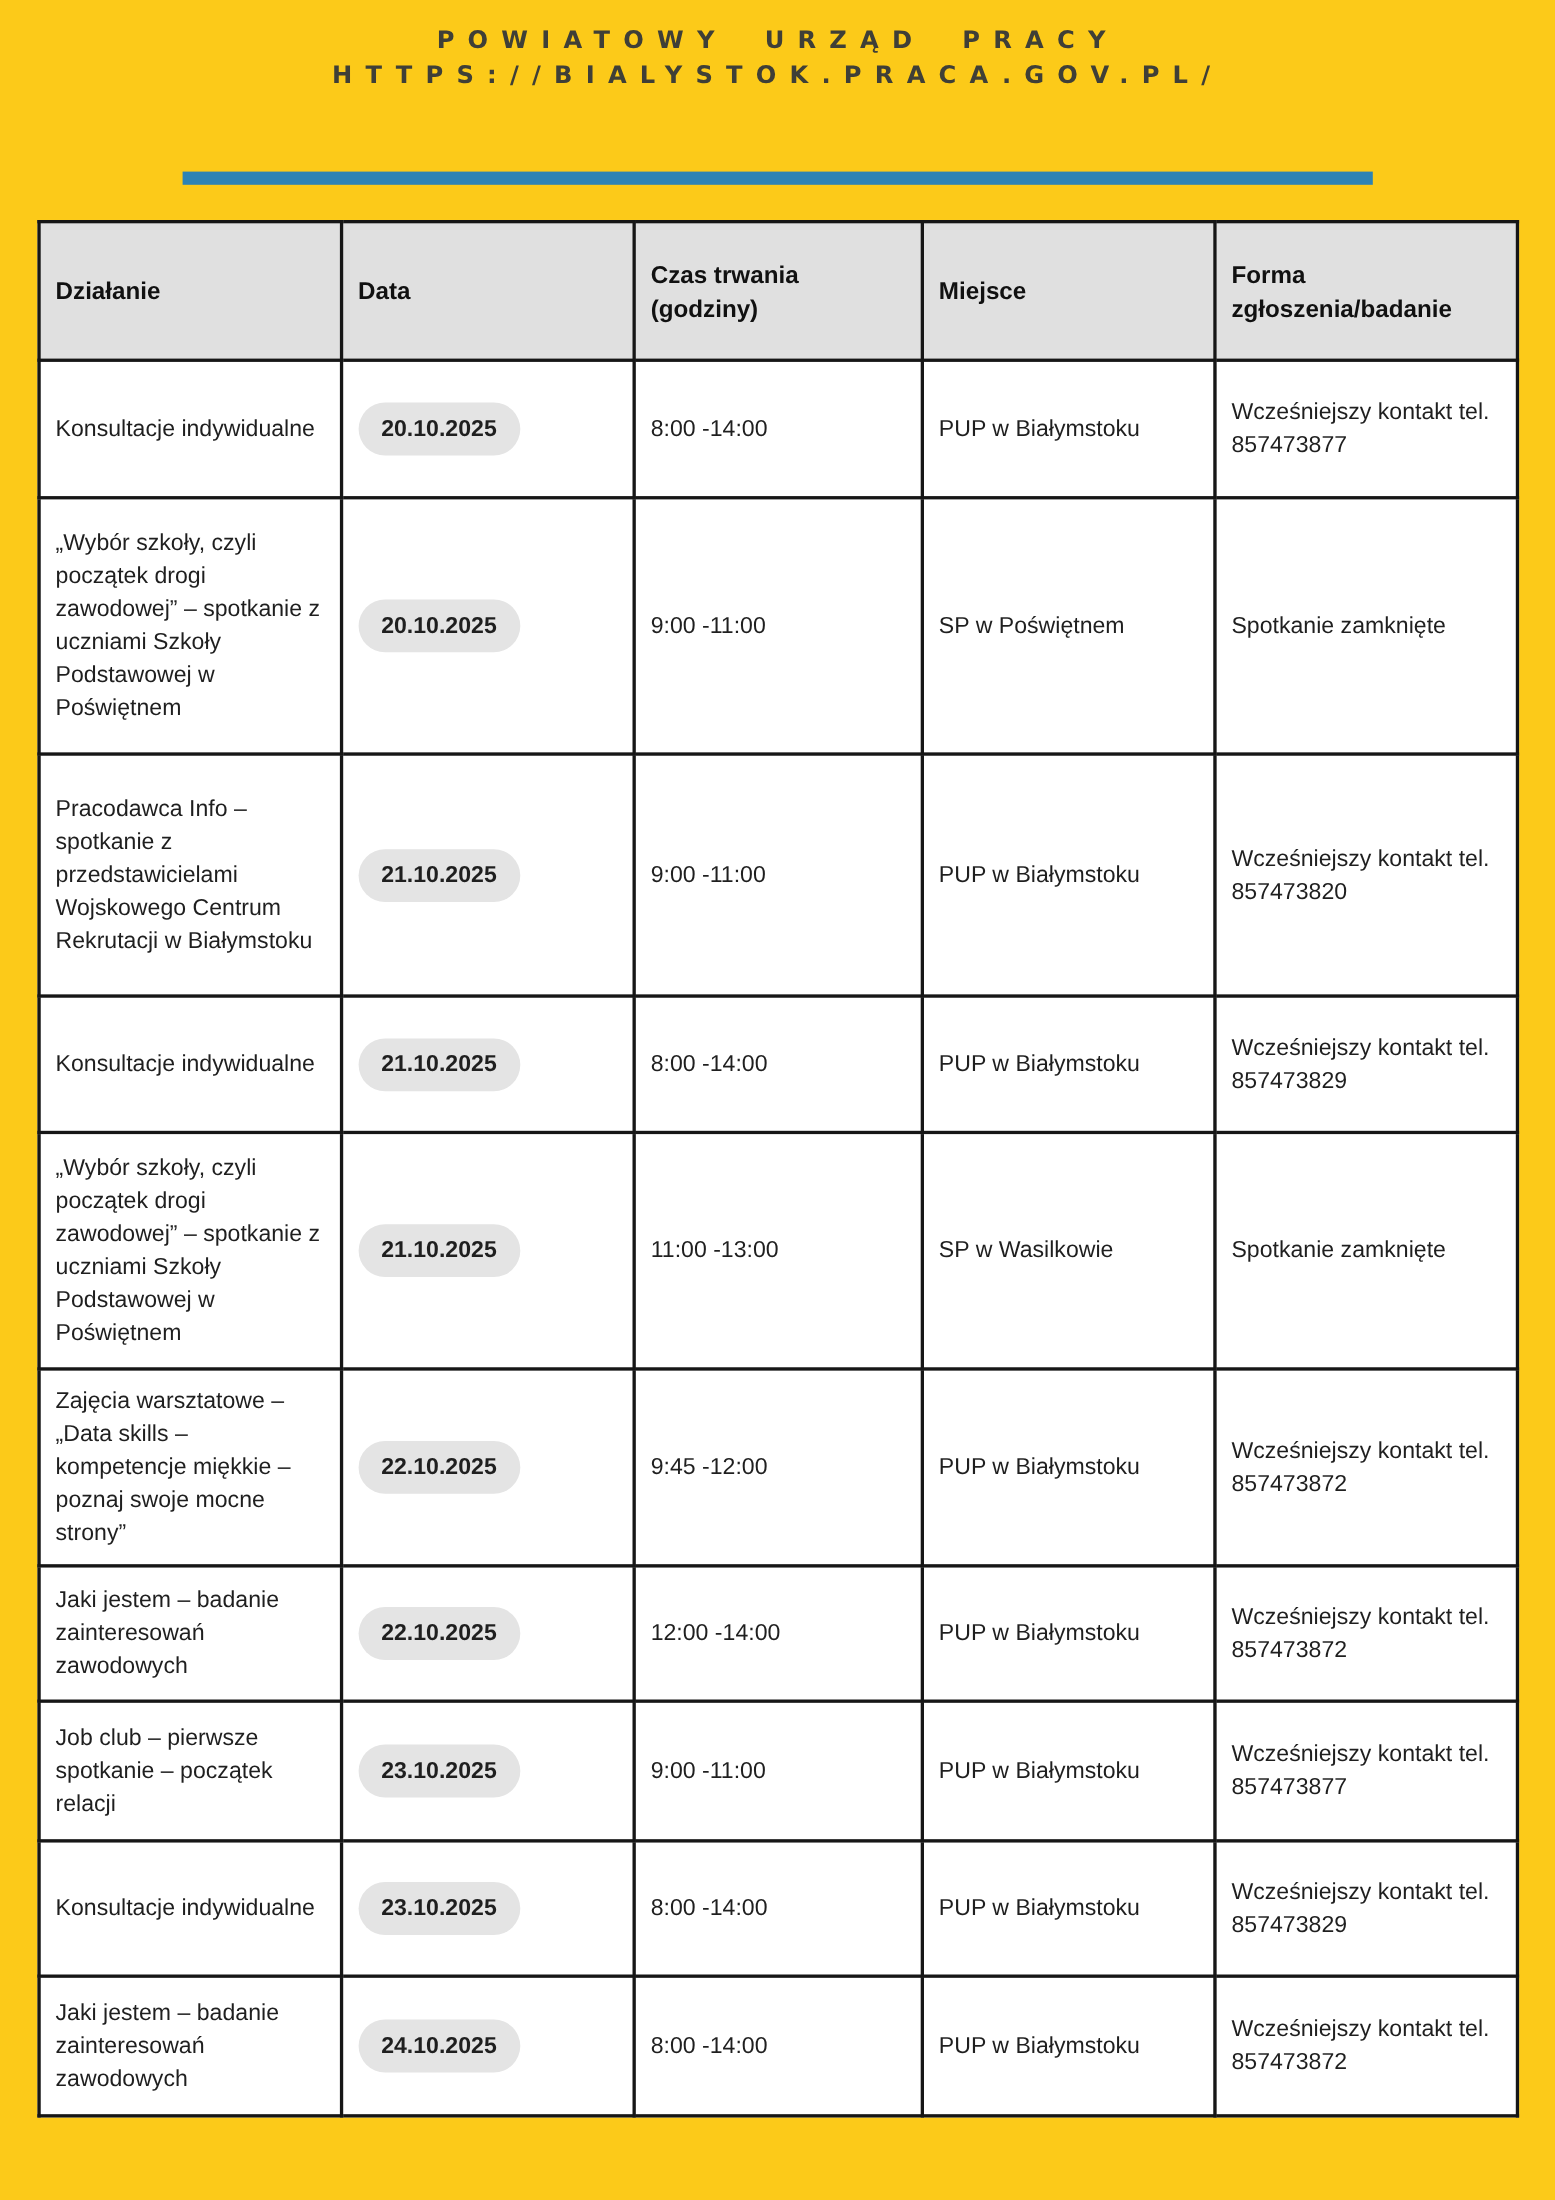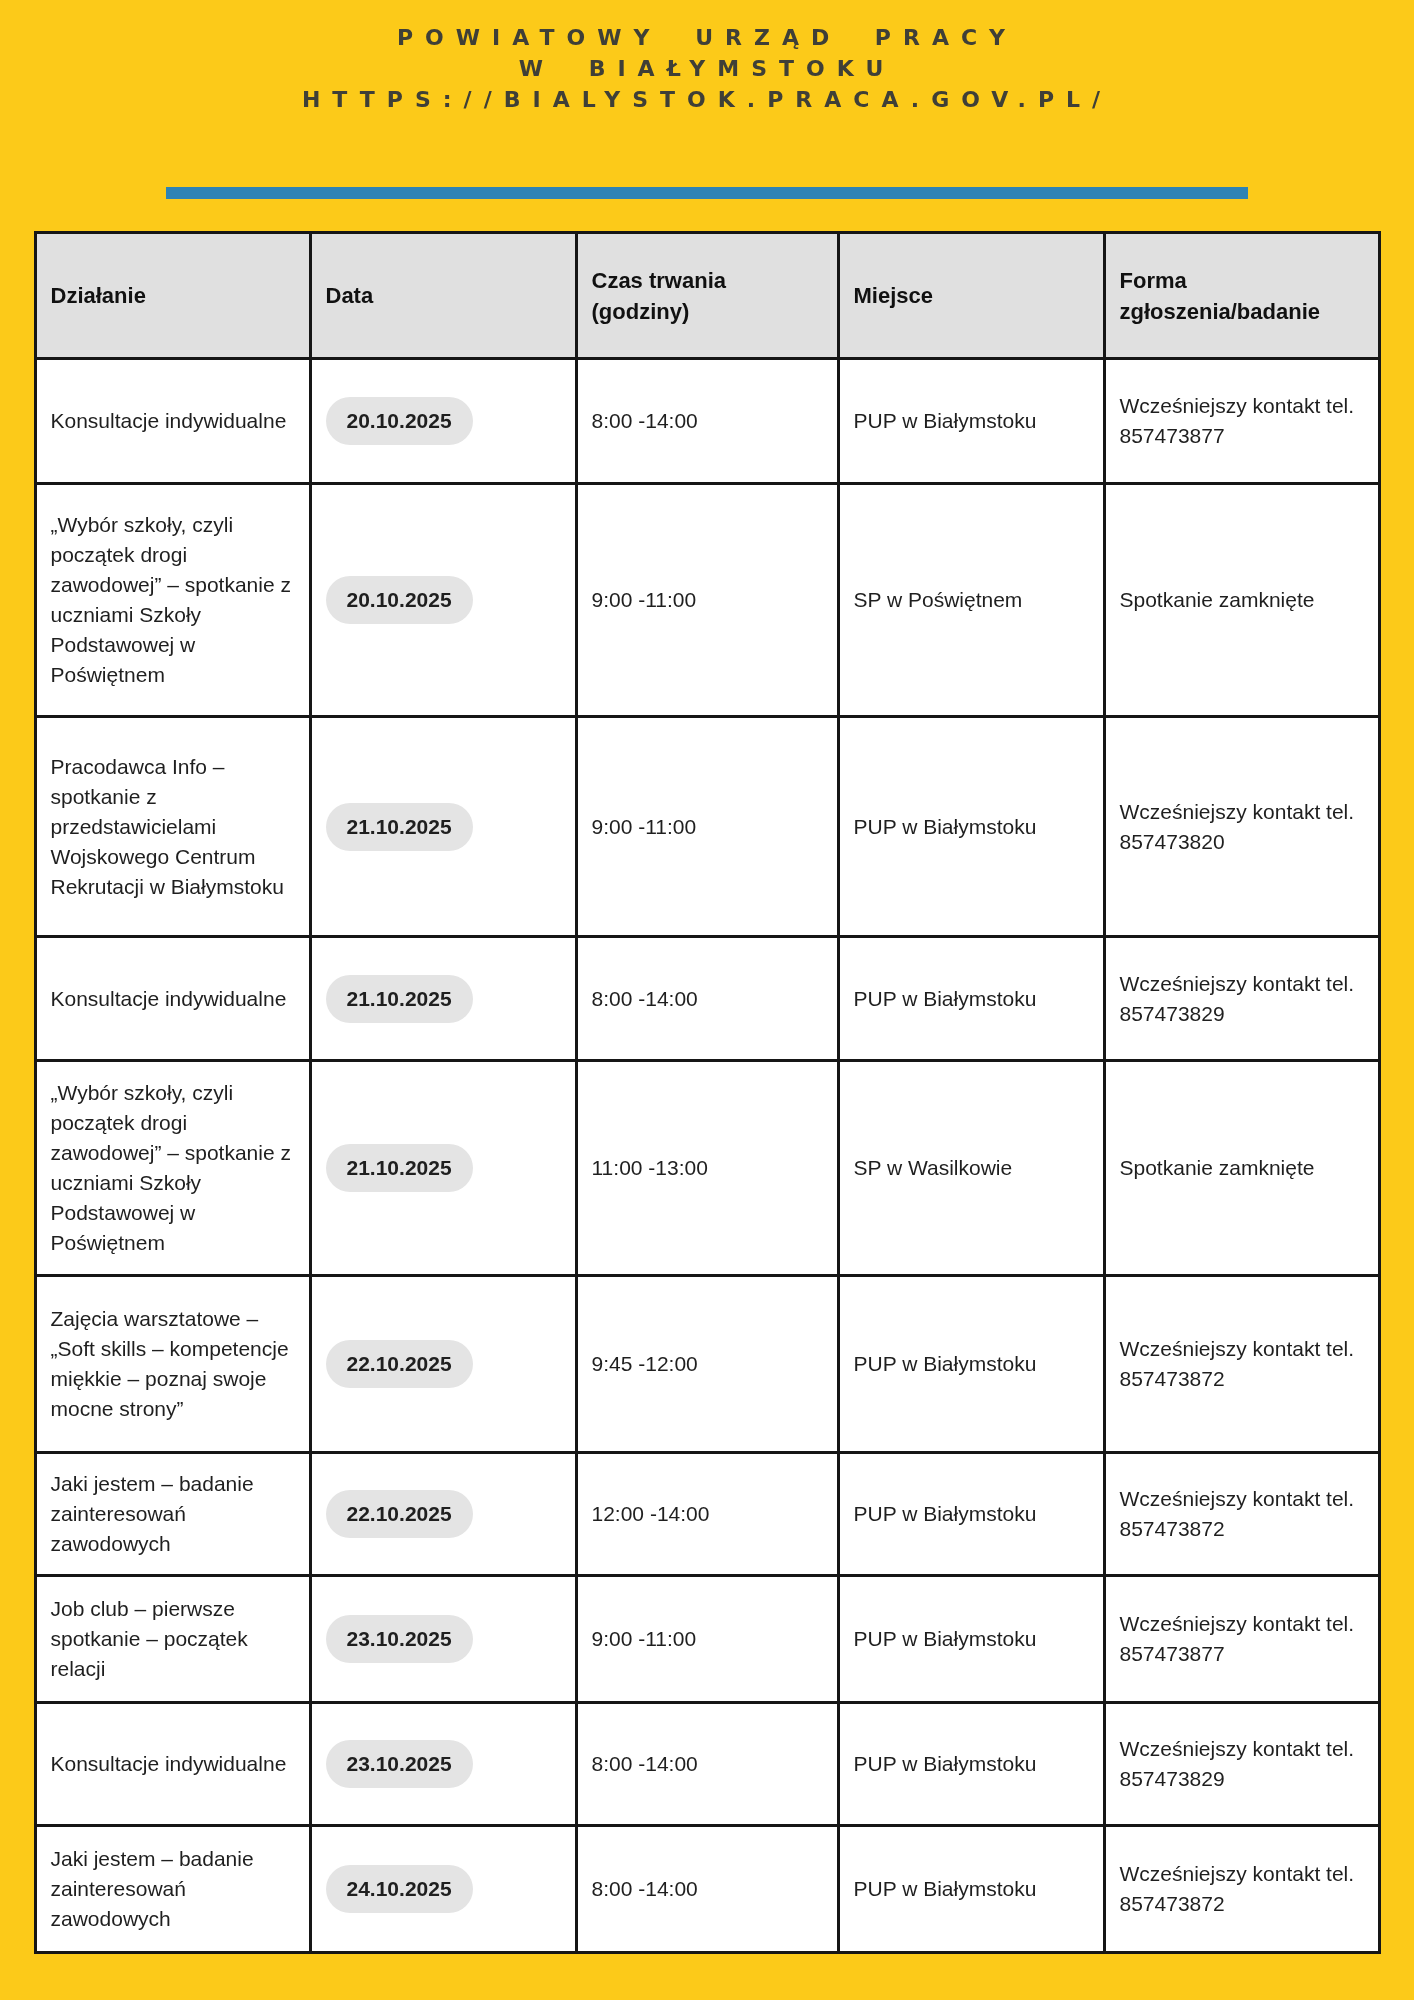--- a/index.html
+++ b/index.html
@@ -81,21 +81,20 @@
     font-weight: bold;
   }
 </style>
 </head>
 <body>
 
 <div class="page">
 
   <header class="masthead">
     <div class="masthead-line">POWIATOWY URZĄD PRACY</div>
-    <div class="masthead-line">W BIAŁYMSTOKU</div>
     <div class="masthead-line">HTTPS://BIALYSTOK.PRACA.GOV.PL/</div>
   </header>
 
   <div class="accent-bar"></div>
 
   <table class="schedule">
     <colgroup>
       <col style="width:275px">
       <col style="width:266px">
       <col style="width:262px">
@@ -143,21 +142,21 @@
           <td>Wcześniejszy kontakt tel. 857473829</td>
         </tr>
         <tr>
           <td>„Wybór szkoły, czyli początek drogi zawodowej” – spotkanie z uczniami Szkoły Podstawowej w Poświętnem</td>
           <td><span class="date-pill">21.10.2025</span></td>
           <td>11:00 -13:00</td>
           <td>SP w Wasilkowie</td>
           <td>Spotkanie zamknięte</td>
         </tr>
         <tr>
-          <td>Zajęcia warsztatowe – „Soft skills – kompetencje miękkie – poznaj swoje mocne strony”</td>
+          <td>Zajęcia warsztatowe – „Data skills – kompetencje miękkie – poznaj swoje mocne strony”</td>
           <td><span class="date-pill">22.10.2025</span></td>
           <td>9:45 -12:00</td>
           <td>PUP w Białymstoku</td>
           <td>Wcześniejszy kontakt tel. 857473872</td>
         </tr>
         <tr>
           <td>Jaki jestem – badanie zainteresowań zawodowych</td>
           <td><span class="date-pill">22.10.2025</span></td>
           <td>12:00 -14:00</td>
           <td>PUP w Białymstoku</td>

